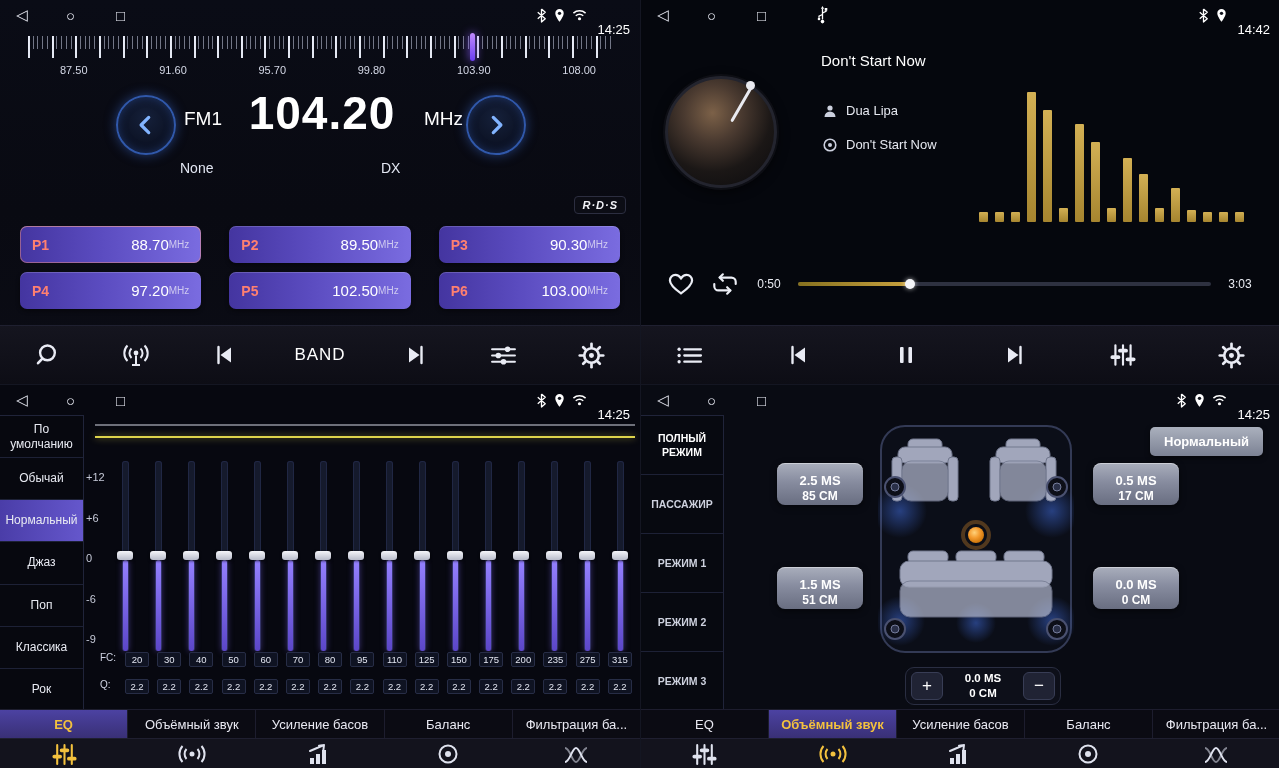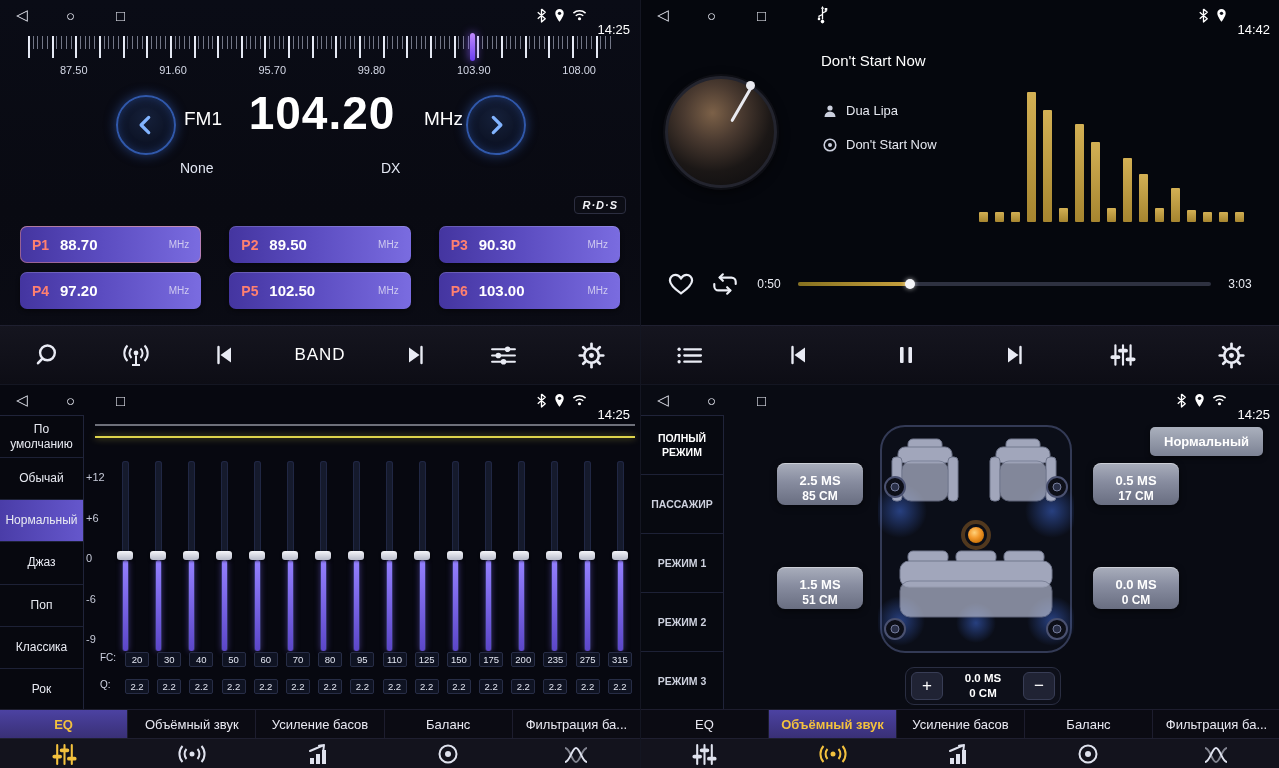--- a/index.html
+++ b/index.html
@@ -38,21 +38,21 @@
   .freq-unit{position:absolute;left:424px;top:108px;font-size:19px;color:#fff;}
   .freq-mode{position:absolute;left:381px;top:160px;font-size:14px;color:#e2e6f2;}
   .rds-badge{position:absolute;right:14px;top:196px;background:#0c0d15;border:1px solid #2c2e40;border-radius:4px;
     padding:2px 7px;font-size:11px;font-weight:bold;font-style:italic;color:#f2f3f8;letter-spacing:1px;}
   .preset-grid{position:absolute;left:20px;right:20px;top:226px;display:grid;grid-template-columns:repeat(3,1fr);gap:9px 28px;}
   .preset{height:37px;border-radius:7px;display:flex;align-items:center;padding:0 12px;cursor:pointer;
     background:linear-gradient(90deg,#4435a0 0%,#5b4cc0 45%,#7a6ce0 100%);
     box-shadow:inset 0 1px 0 rgba(255,255,255,.18),0 2px 4px rgba(0,0,0,.45);}
   .preset.active{box-shadow:inset 0 0 0 1px rgba(255,150,130,.45),inset 0 1px 0 rgba(255,255,255,.22);}
   .plabel{font-size:14px;font-weight:bold;color:#ff8070;width:28px;}
-  .pfreq{flex:1;text-align:left;font-size:15px;font-weight:bold;color:#fff;}
+  .pfreq{flex:1;text-align:right;font-size:15px;font-weight:normal;color:#fff;}
   .punit{font-size:10px;color:#cfcaf0;}
 
   .toolbar{position:absolute;bottom:0;left:0;right:0;height:58px;display:flex;align-items:center;
     justify-content:space-between;padding:0 30px;background:linear-gradient(180deg,#15151f,#0d0d15);
     border-top:1px solid #1f2030;}
   .tbtn{color:#e9ebf4;display:flex;align-items:center;justify-content:center;min-width:36px;cursor:pointer;}
   .band-btn{font-size:17px;letter-spacing:1px;color:#fff;}
 
   
   .album{position:absolute;left:24px;top:76px;width:106px;height:106px;border-radius:50%;

